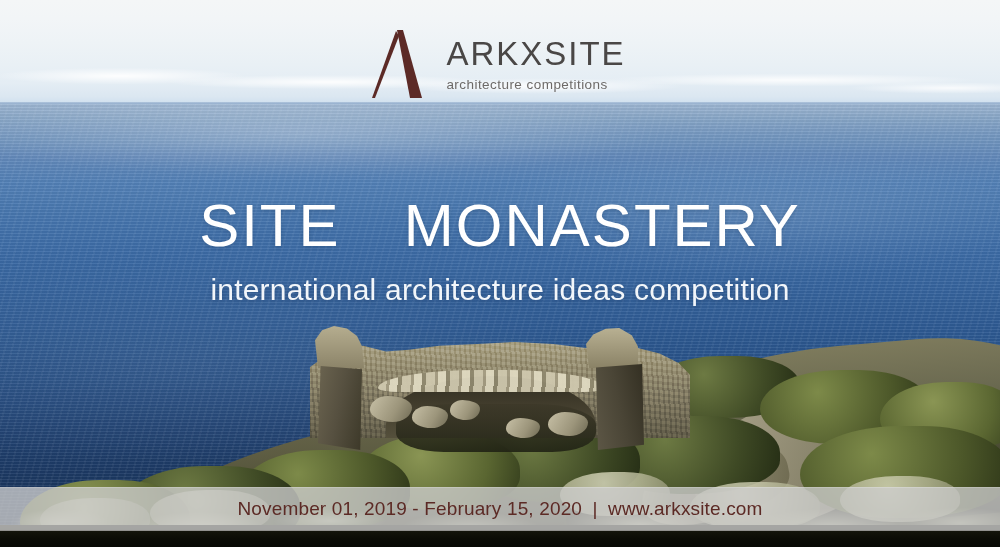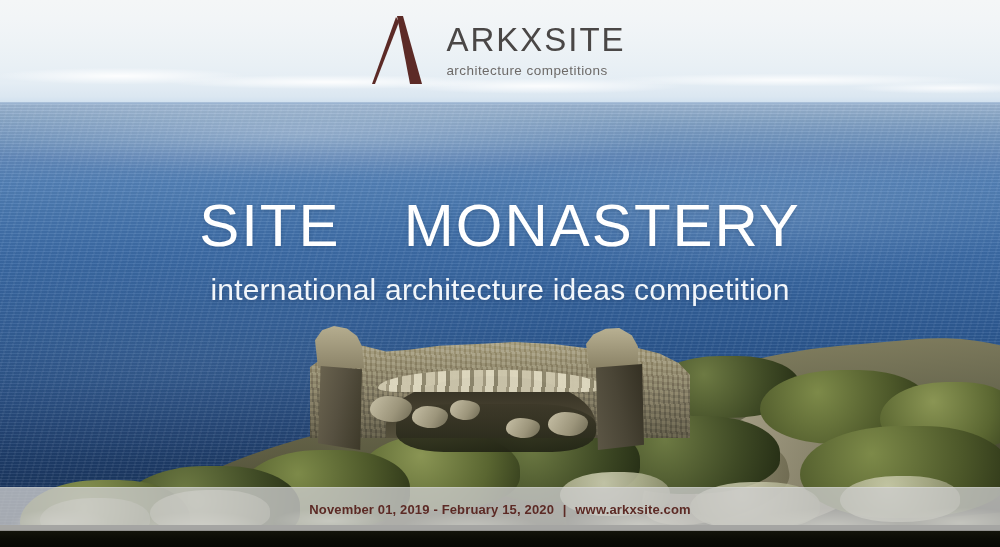--- a/index.html
+++ b/index.html
@@ -265,21 +265,21 @@
     position: absolute;
     left: 96px; top: 78px;
     width: 200px; height: 48px;
     background: linear-gradient(to bottom, rgba(60,56,40,.75), rgba(32,34,20,.9));
     border-radius: 28% 30% 22% 24% / 44% 44% 40% 40%;
   }
 
   
   .header {
     position: absolute;
-    left: 0; top: 0;
+    left: 0; top: 14px;
     width: 996px;
     height: 104px;
     display: flex;
     align-items: center;
     justify-content: center;
     gap: 22px;
   }
   .logo-lockup {
     display: flex;
     align-items: center;
@@ -351,25 +351,24 @@
     height: 42px;
     background: rgba(205,205,205,.78);
     display: flex;
     align-items: center;
     justify-content: center;
     border-top: 1px solid rgba(255,255,255,.18);
     border-bottom: 1px solid rgba(90,90,90,.25);
   }
   .footer-text {
     font-family: "Liberation Sans", sans-serif;
-    font-size: 13px;
+    font-size: 19px;
     letter-spacing: .15px;
     color: #5c2a25;
     white-space: nowrap;
-    font-weight: bold;
   }
   .footer-text .sep { color: #5c2a25; padding: 0 5px; }
 </style>
 </head>
 <body>
 
 <div class="poster">
 
   <div class="sky">
     <div class="sky-haze"></div>

